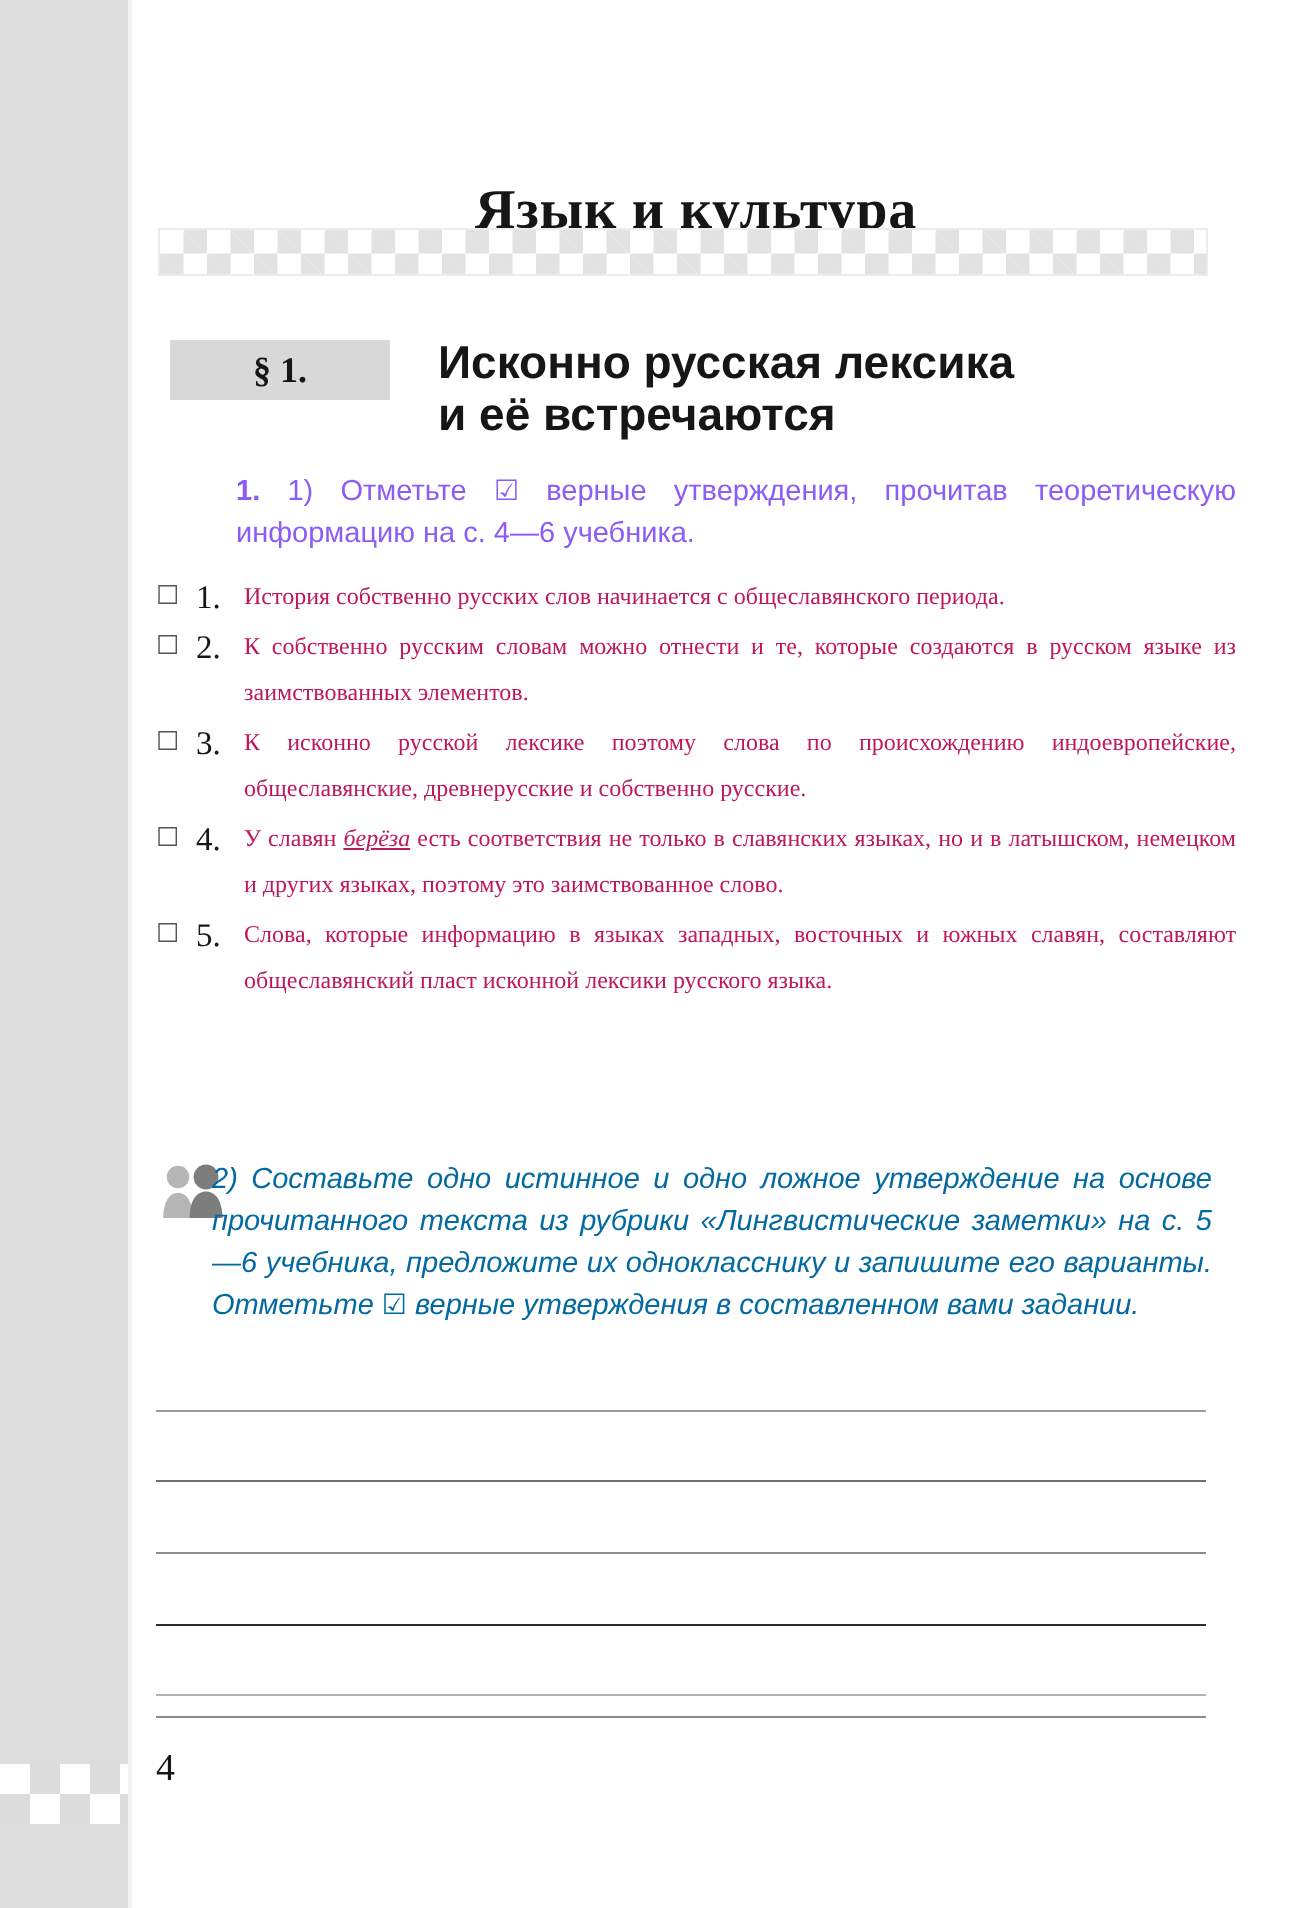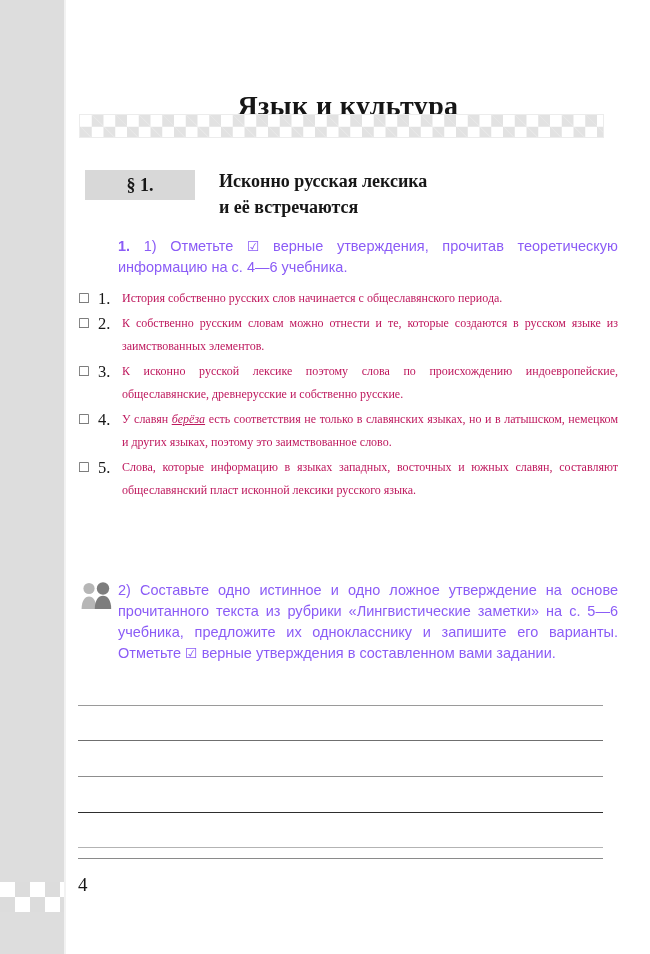--- a/index.html
+++ b/index.html
@@ -108,23 +108,23 @@
     font-family: "Liberation Serif", serif;
     font-weight: bold;
     font-size: 18px;
     color: #161616;
   }
   #section-title {
     position: absolute;
     left: 141px;
     top: -2px;
     width: 395px;
-    font-family: Liberation Serif, serif;
+    font-family: Liberation Sans, sans-serif;
     font-weight: bold;
-    font-size: 18px;
+    font-size: 23px;
     line-height: 26px;
     color: #161616;
   }
   #section-title .ln { display: block; }
 
   
   #task-intro {
     position: absolute;
     left: 40px;
     top: 236px;
@@ -193,28 +193,29 @@
   }
   #pair-icon {
     position: absolute;
     left: 2px;
     top: 2px;
     width: 34px;
     height: 28px;
   }
   #task-pair-text {
     position: absolute;
-    left: 40px;
+    left: 28px;
     top: 0;
     width: 500px;
     font-family: "Liberation Sans", sans-serif;
     font-size: 14.5px;
     line-height: 21px;
     text-align: justify;
-    color: #8b5cf6;
+    color: #0369a1;
+    font-style: italic;
   }
 
   
   .rule-line {
     position: absolute;
     left: 0;
     width: 525px;
     height: 1px;
   }
 

